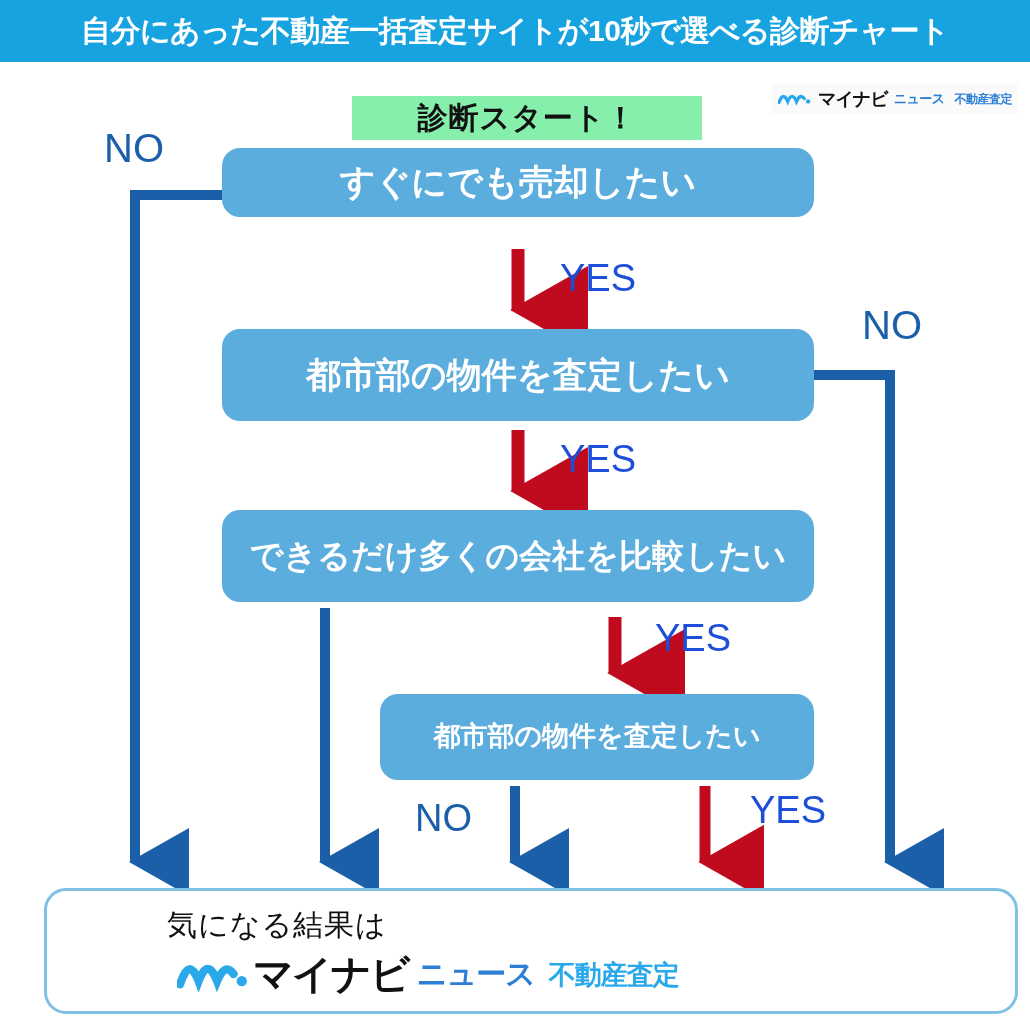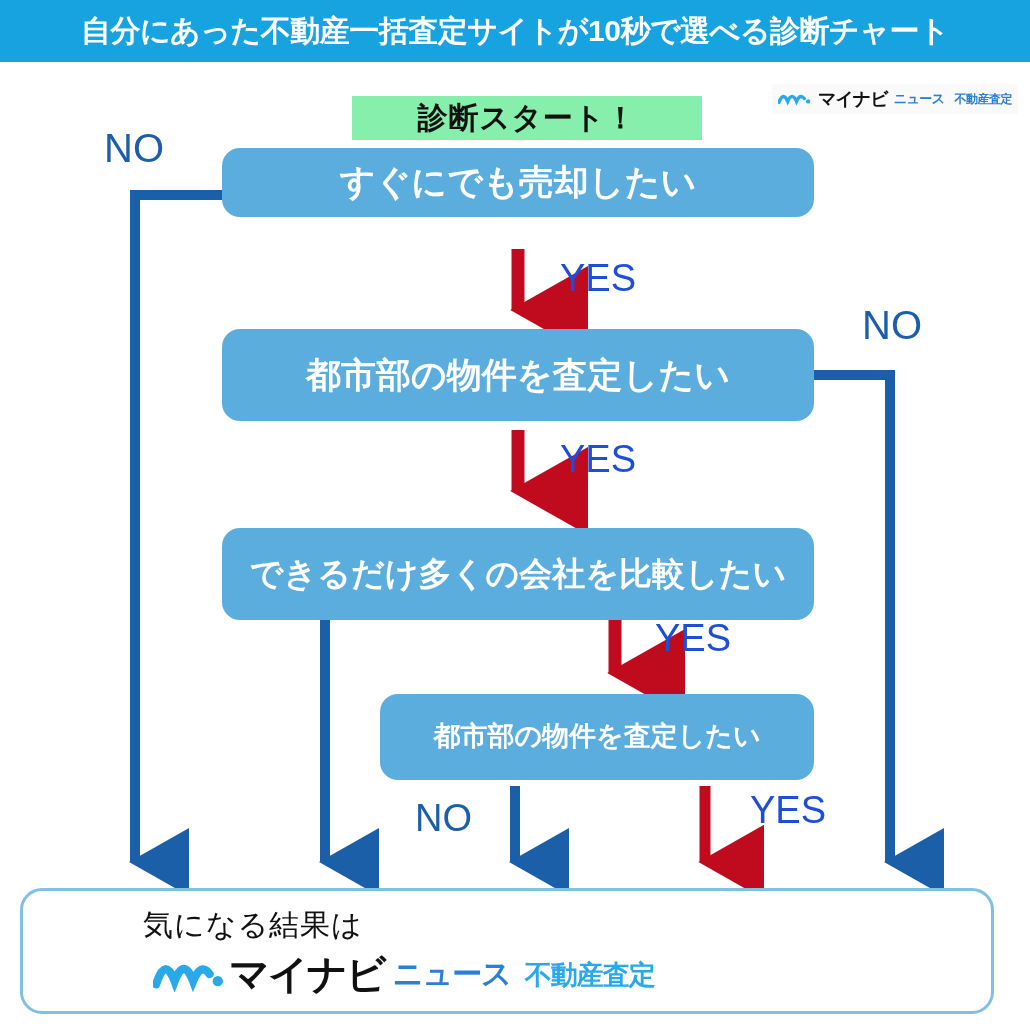--- a/index.html
+++ b/index.html
@@ -43,26 +43,26 @@
   
   .qbox{
     position:absolute;
     background:#5BADDE;border-radius:18px;
     display:flex;align-items:center;justify-content:center;
     color:#ffffff;font-weight:bold;
     text-align:center;line-height:1.1;
   }
   #qbox1{left:222px;top:148px;width:592px;height:69px;font-size:35px;}
   #qbox2{left:222px;top:329px;width:592px;height:92px;font-size:35px;}
-  #qbox3{left:222px;top:528px;width:592px;height:92px;font-size:33px;}
+  #qbox3{left:222px;top:510px;width:592px;height:92px;font-size:33px;}
   #qbox4{left:380px;top:694px;width:434px;height:86px;font-size:27px;}
 
   
   .result-box{
-    position:absolute;left:20px;top:888px;width:974px;height:126px;
+    position:absolute;left:44px;top:888px;width:974px;height:126px;
     background:#ffffff;border:3px solid #7FC0E4;border-radius:22px;
     box-sizing:border-box;
   }
   .result-line1{
     position:absolute;left:120px;top:14px;
     font-size:30px;font-weight:normal;color:#111;letter-spacing:1px;
   }
   .result-line2{
     position:absolute;left:130px;top:56px;
     display:flex;align-items:center;gap:4px;

